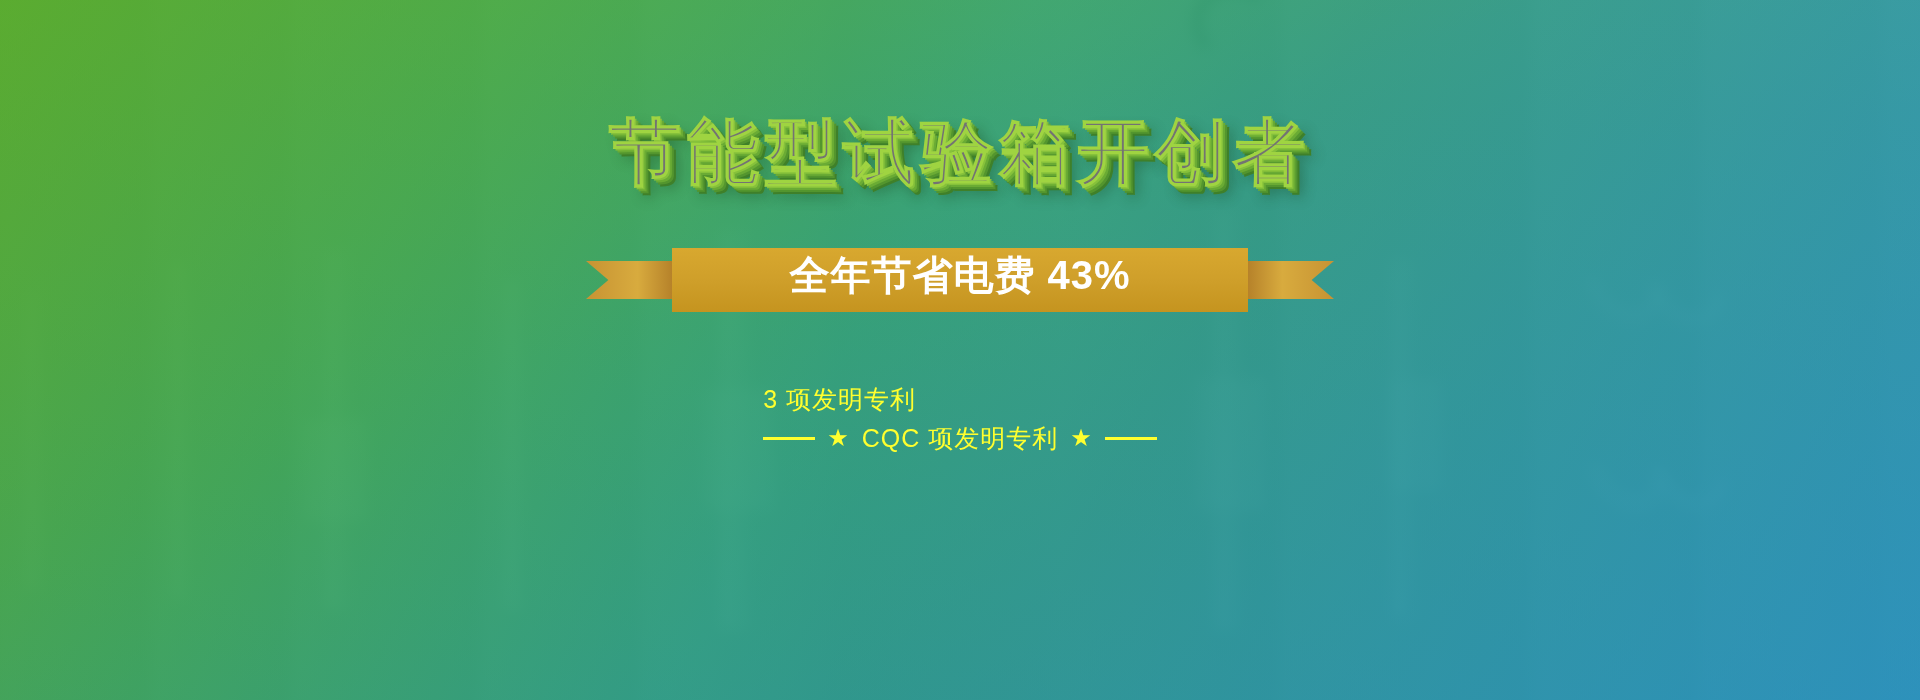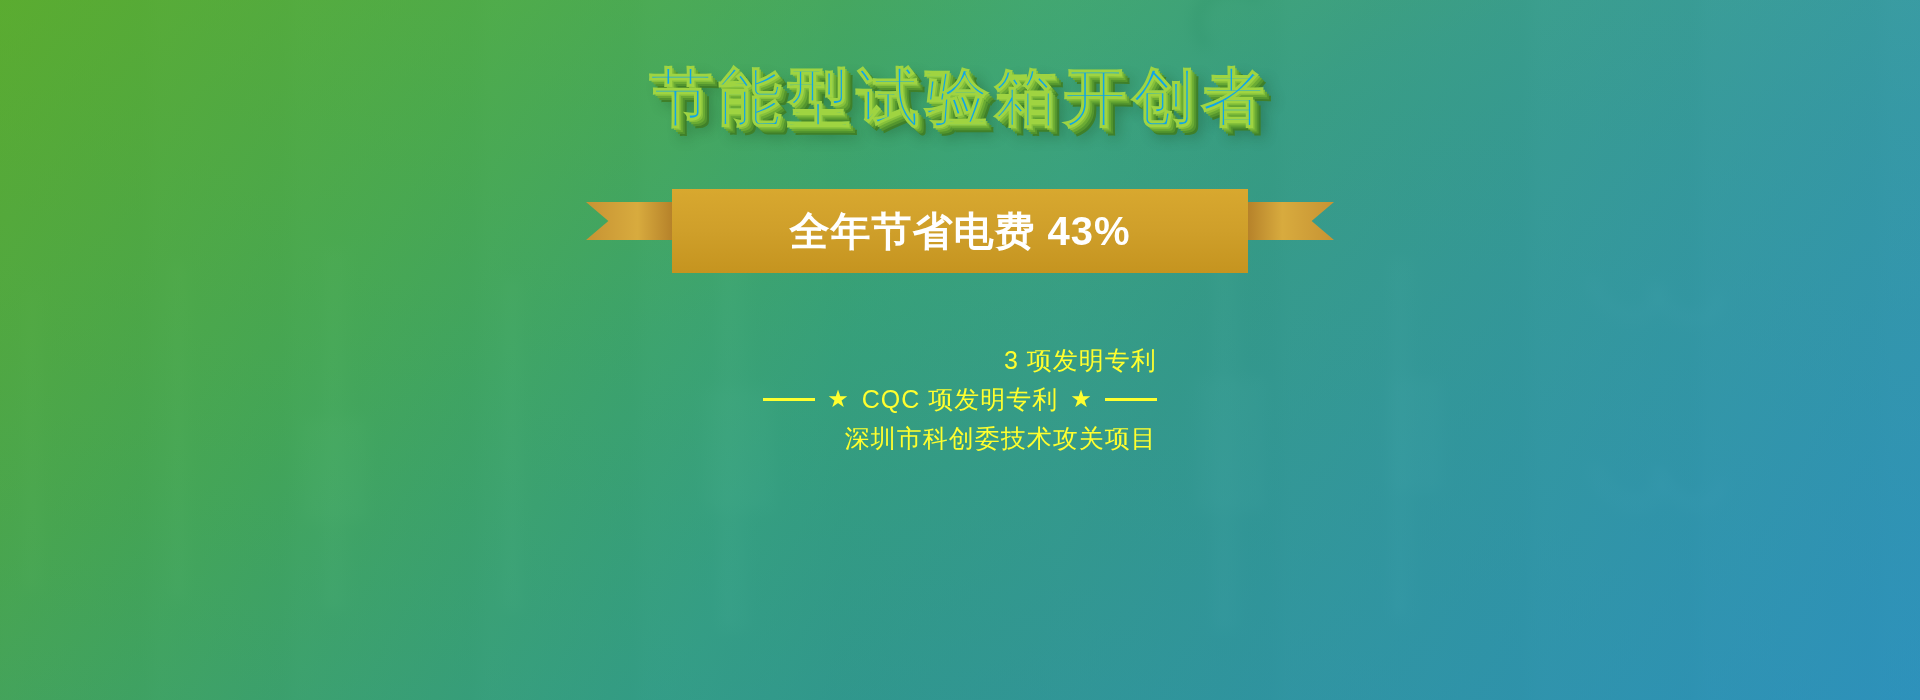--- a/index.html
+++ b/index.html
@@ -90,43 +90,43 @@
        rgba(40,145,190,.50) 100%);
   }
 
   
   .content{
     position:absolute; inset:0;
     display:flex;flex-direction:column;align-items:center;
   }
 
   .headline{
-    margin-top:66px;
-    font-size:63px;
+    margin-top:116px;
+    font-size:72px;
     line-height:1;
     font-weight:bold;
     letter-spacing:6px;
-    color:#0ea5e9;
+    color:#737373;
     white-space:nowrap;
     text-shadow:
         2px 2px 0 #86c13b,
         4px 4px 0 #6aab34,
         6px 6px 0 #53952e,
         8px 8px 0 #3f8029,
         10px 10px 14px rgba(20,60,20,.45);
     -webkit-text-stroke:1px #9fd441;
   }
 
   
   .ribbon-wrap{
     margin-top:60px;
     position:relative;
     width:576px;
-    height:84px;
-    display:flex;align-items:center;justify-content:center;
+    height:64px;
+    display:flex;justify-content:center;
   }
   .ribbon-tail{
     position:absolute;
     top:13px;
     width:86px;height:38px;
     background:linear-gradient(180deg,#b8832a 0%,#d3a437 45%,#b07f24 100%);
   }
   .ribbon-tail.left{
     left:-86px;
     clip-path:polygon(0 0,100% 0,100% 100%,0 100%,26% 50%);
@@ -147,21 +147,21 @@
     color:#ffffff;
     font-size:40px;
     font-weight:bold;
     letter-spacing:1px;
     white-space:nowrap;
   }
 
   
   .creds{
     margin-top:68px;
-    display:flex;flex-direction:column;align-items:flex-end;
+    display:flex;flex-direction:column;align-items:flex-start;
     color:#ffff2e;
     font-size:25px;
     line-height:1.55;
     letter-spacing:1px;
     white-space:nowrap;
   }
   .creds .row{display:flex;align-items:center;gap:12px;}
   .rule{
     display:inline-block;
     width:52px;height:3px;
@@ -234,19 +234,16 @@
       </div>
 
       <div class="row">
         <span class="rule"></span>
         <span class="star">★</span>
         <span>CQC 项发明专利</span>
         <span class="star">★</span>
         <span class="rule"></span>
       </div>
 
-      <div class="row">
-        <span>深圳市科创委技术攻关项目</span>
-      </div>
     </div>
 
   </div>
 </div>
 
 </body></html>

